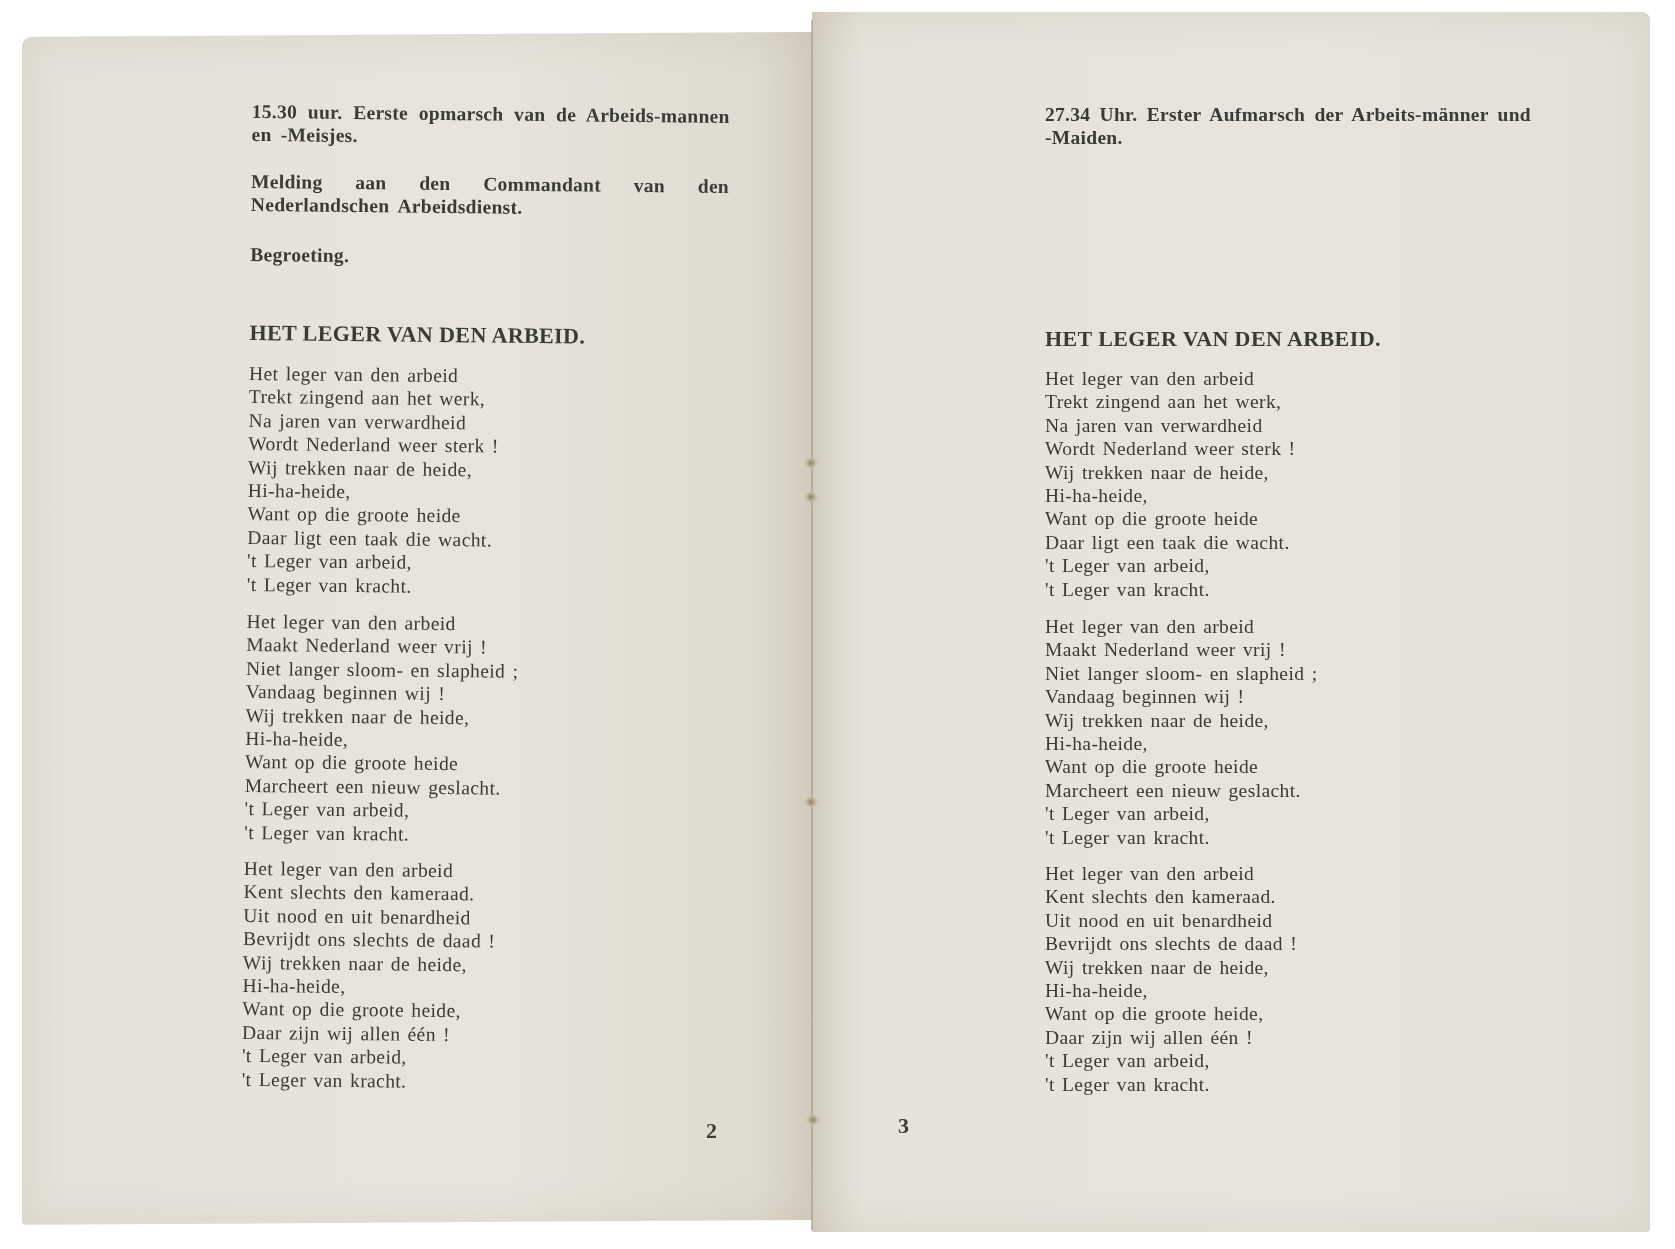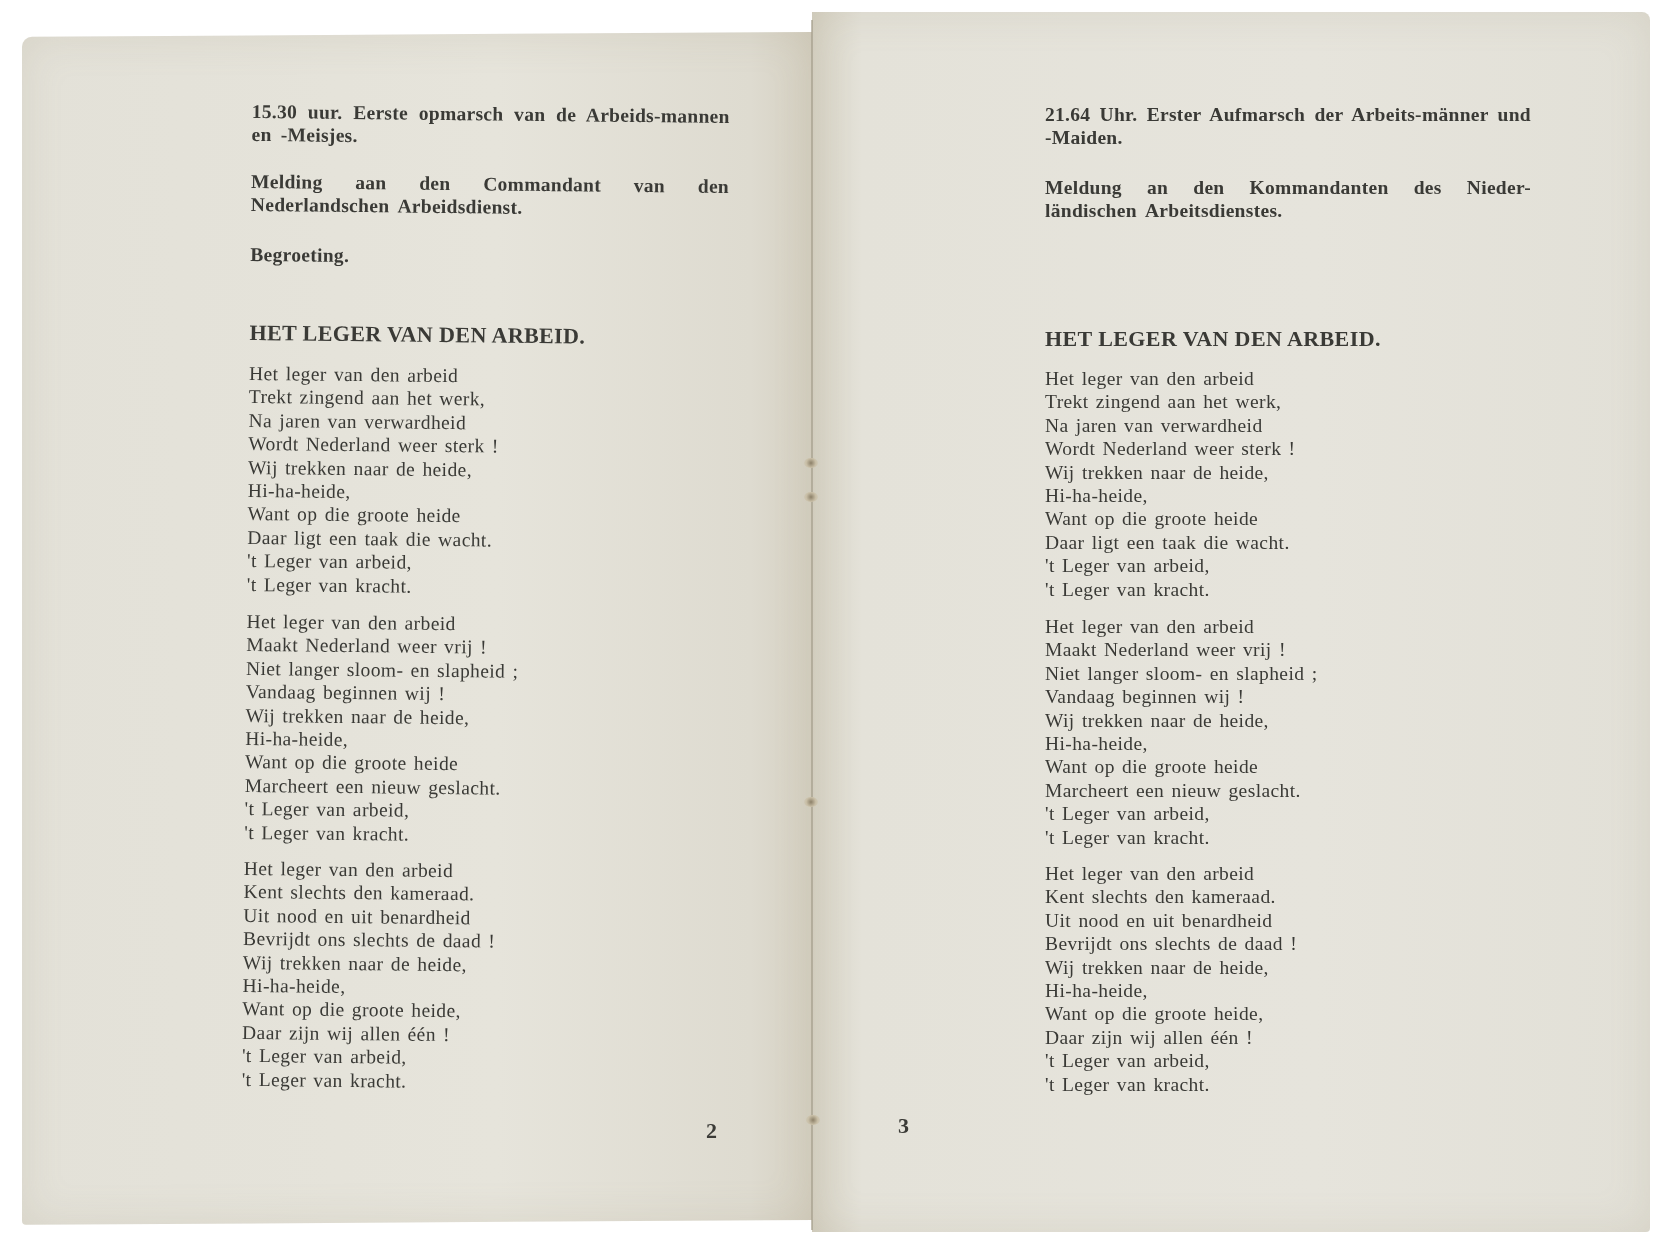--- a/index.html
+++ b/index.html
@@ -105,22 +105,21 @@
     <span>Hi-ha-heide,</span>
     <span>Want op die groote heide,</span>
     <span>Daar zijn wij allen één !</span>
     <span>'t Leger van arbeid,</span>
     <span>'t Leger van kracht.</span>
   </div>
 </div>
 <div class="pagenum" style="left:706px; top:1118px;">2</div>
 
 <div class="block" style="left:1045px; top:0; width:486px; height:1249px;">
-  <p class="para" style="top:103px; width:486px;">21.64 Uhr. Erster Aufmarsch der Arbeits-männer und -Maiden.</p>
-  <p class="para" style="top:176px; width:486px;">Meldung an den Kommandanten des Nieder-ländischen Arbeitsdienstes.</p>
+  <p class="para" style="top:103px; width:486px;">27.34 Uhr. Erster Aufmarsch der Arbeits-männer und -Maiden.</p>
   <h2 class="heading" style="top:326px;">HET LEGER VAN DEN ARBEID.</h2>
   <div class="stanza" style="top:367px;">
     <span>Het leger van den arbeid</span>
     <span>Trekt zingend aan het werk,</span>
     <span>Na jaren van verwardheid</span>
     <span>Wordt Nederland weer sterk !</span>
     <span>Wij trekken naar de heide,</span>
     <span>Hi-ha-heide,</span>
     <span>Want op die groote heide</span>
     <span>Daar ligt een taak die wacht.</span>

